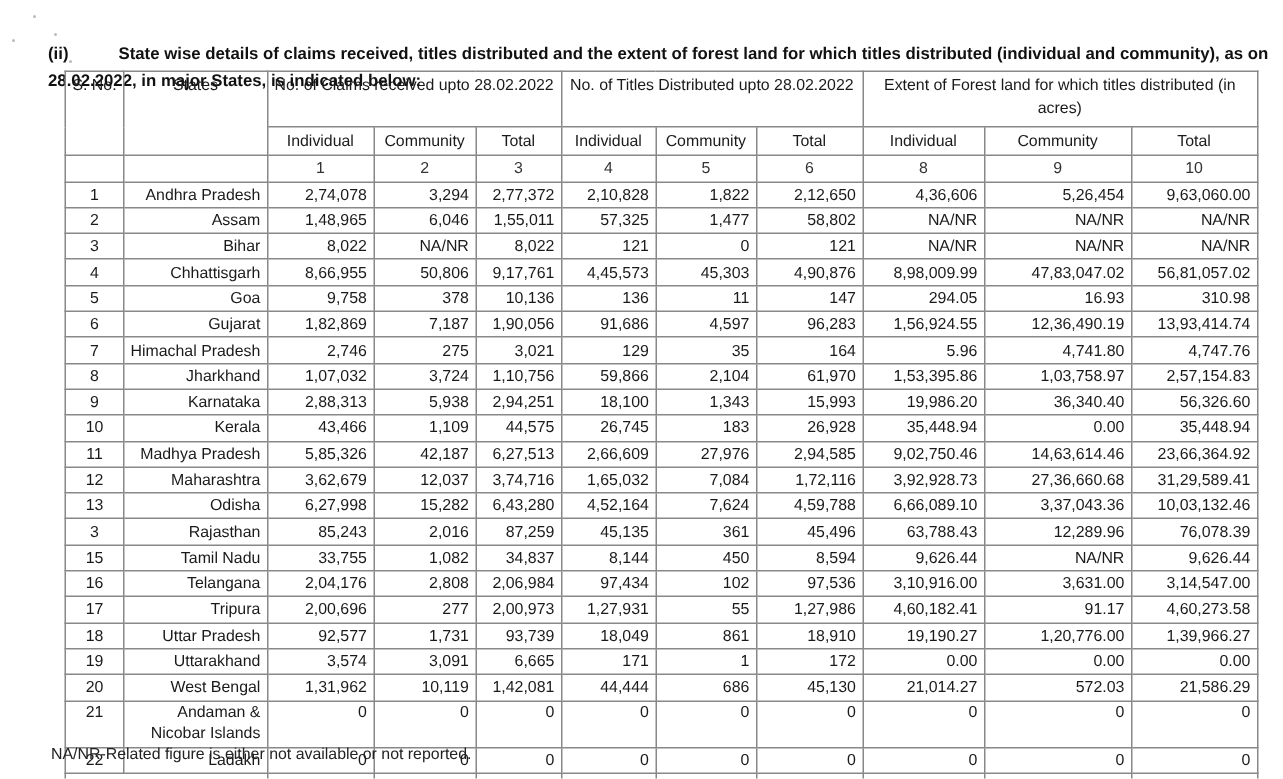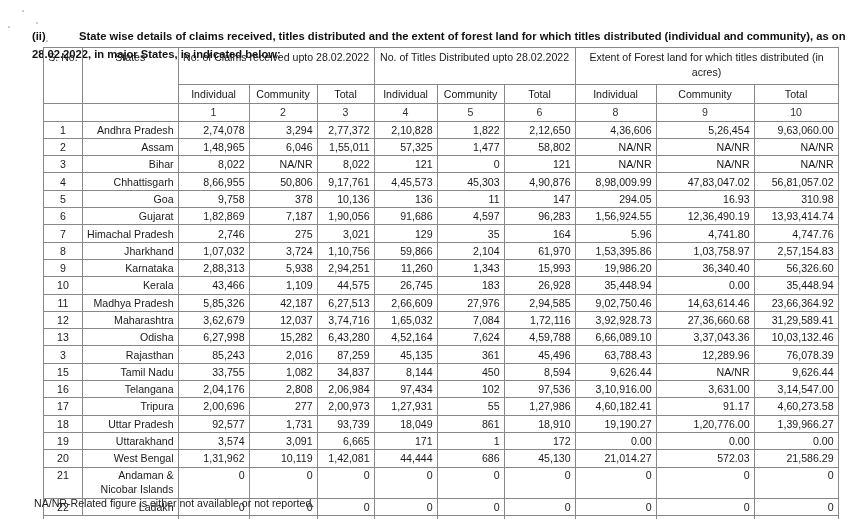--- a/index.html
+++ b/index.html
@@ -190,21 +190,21 @@
         <td class="r">1,53,395.86</td>
         <td class="r">1,03,758.97</td>
         <td class="r">2,57,154.83</td>
       </tr>
       <tr>
         <td class="c">9</td>
         <td class="l">Karnataka</td>
         <td class="r">2,88,313</td>
         <td class="r">5,938</td>
         <td class="r">2,94,251</td>
-        <td class="r">11,260</td>
+        <td class="r">18,100</td>
         <td class="r">1,343</td>
         <td class="r">15,993</td>
         <td class="r">19,986.20</td>
         <td class="r">36,340.40</td>
         <td class="r">56,326.60</td>
       </tr>
       <tr>
         <td class="c">10</td>
         <td class="l">Kerala</td>
         <td class="r">43,466</td>

